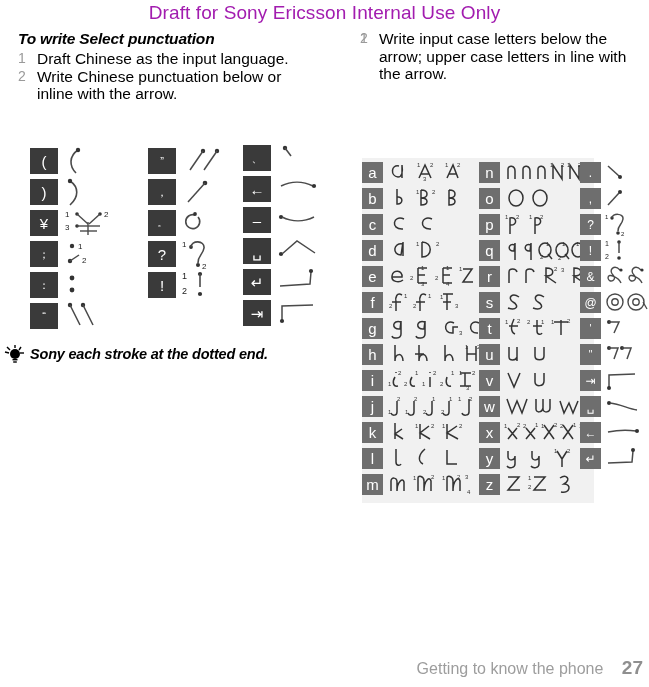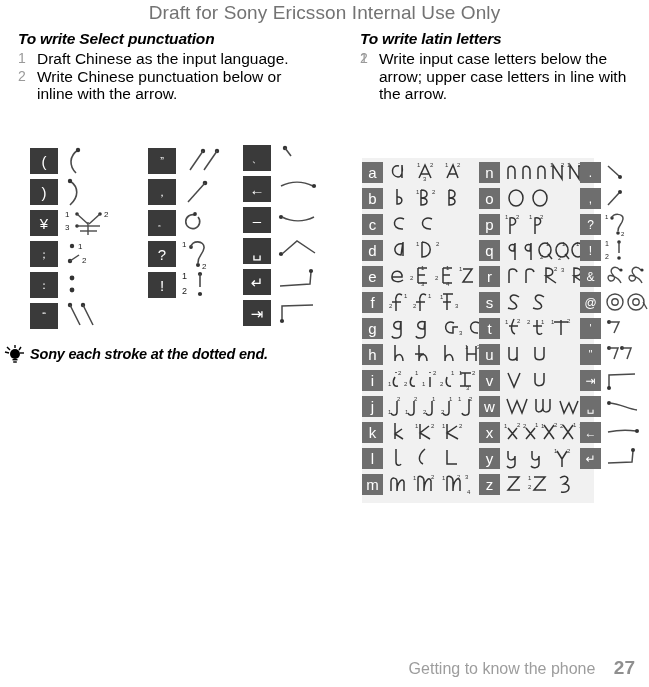--- a/index.html
+++ b/index.html
@@ -8,21 +8,21 @@
     background:#ffffff;
     font-family:"Liberation Sans", sans-serif;
     color:#000;
     position:relative;
     overflow:hidden;
   }
   .watermark{
     position:absolute;top:2px;left:0;width:649px;
     text-align:center;
     font-size:19px;
-    color:#737373;
+    color:#a21caf;
     letter-spacing:0.1px;
     white-space:nowrap;
   }
   .col{position:absolute;top:30px;}
   .col-left{left:18px;width:300px;}
   .col-right{left:360px;width:285px;}
 
   h2.sec-title{
     margin:0 0 2px 0;
     font-size:15.5px;
@@ -102,21 +102,21 @@
     font-weight:bold;
     letter-spacing:-0.2px;
   }
   .tip .tip-text{position:absolute;left:26px;top:1px;white-space:nowrap;}
   .bulb{position:absolute;left:0;top:0;}
 
   
   .footer{
     position:absolute;left:0;bottom:8px;width:649px;
     text-align:right;
-    padding-right:14px;
+    padding-right:6px;
     box-sizing:border-box;
     white-space:nowrap;
   }
   .footer .fcap{
     font-size:16px;color:#9d9d9d;
   }
   .footer .fpage{
     font-size:19px;font-weight:bold;color:#8f8f8f;
     margin-left:14px;
   }
@@ -135,21 +135,20 @@
       <span>Draft Chinese as the input language.</span>
     </li>
     <li>
       <span class="num">2</span>
       <span>Write Chinese punctuation below or inline with the arrow.</span>
     </li>
   </ol>
 </div>
 
 <div class="col col-right">
-  <h2 class="sec-title">To write latin letters</h2>
   <ol class="steps">
     <li>
       <span class="num">1</span>
     </li>
     <li>
       <span class="num">2</span>
       <span>Write input case letters below the arrow; upper case letters in line with the arrow.</span>
     </li>
   </ol>
 </div>

